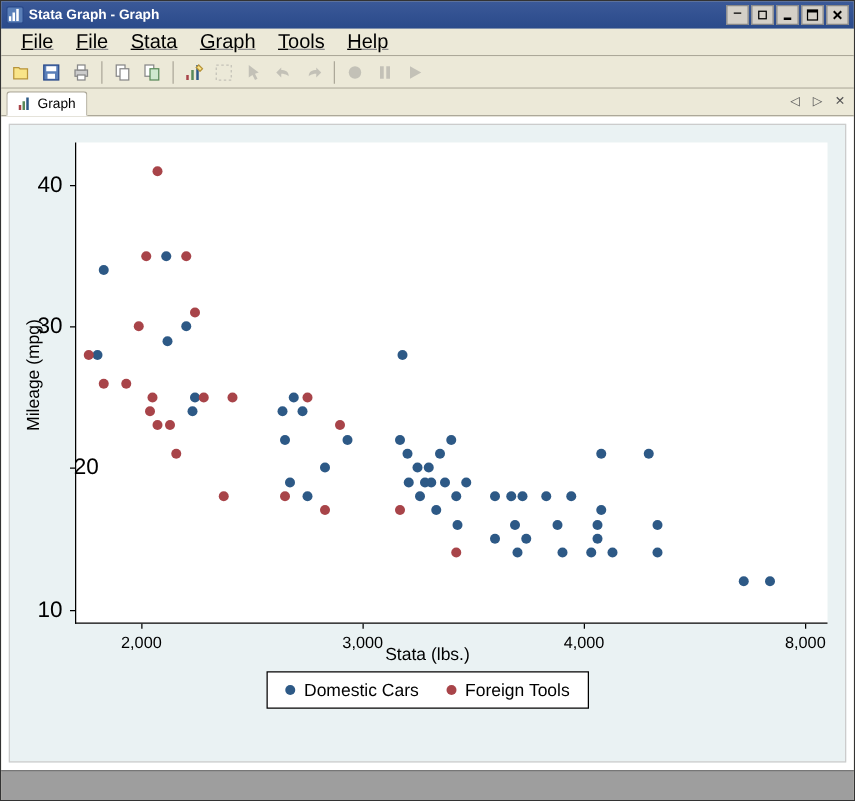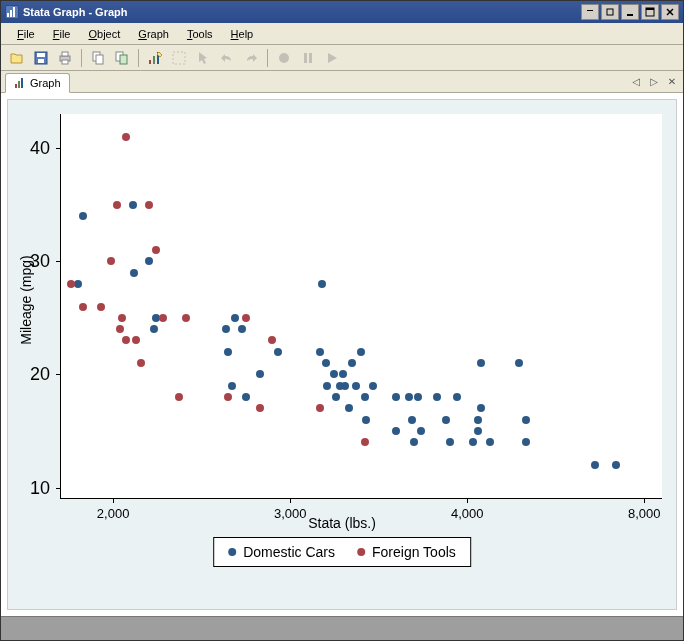--- a/index.html
+++ b/index.html
@@ -4,21 +4,21 @@
 <style>
   * { box-sizing: border-box; margin: 0; padding: 0; }
   body { font-family: Tahoma, Arial, sans-serif; font-size: 11px; background: #fff; }
   .window { width: 684px; height: 641px; border: 1px solid #333; background: #ece9d8; display: flex; flex-direction: column; }
   .titlebar { height: 22px; background: linear-gradient(to bottom, #3b5998, #2a4a8a); color: #fff; display: flex; align-items: center; padding: 0 4px; font-size: 11px; font-weight: bold; }
   .titlebar-icon { width: 14px; height: 14px; background: #5a7fb8; border: 1px solid #2a4a8a; border-radius: 2px; margin-right: 4px; display: flex; align-items: center; justify-content: center; font-size: 9px; }
   .titlebar-text { flex: 1; }
   .titlebar-controls { display: flex; gap: 2px; }
   .titlebar-btn { width: 18px; height: 16px; background: #d4d0c8; border: 1px solid #888; display: flex; align-items: center; justify-content: center; font-size: 10px; font-weight: bold; color: #000; cursor: pointer; }
   .menubar { height: 22px; background: #ece9d8; border-bottom: 1px solid #aca899; display: flex; align-items: center; padding: 0 8px; gap: 2px; }
-  .menu-item { padding: 2px 8px; cursor: pointer; text-decoration-color: #888; color: #000; font-size: 11px; }
+  .menu-item { padding: 2px 8px; cursor: pointer; text-decoration: underline; text-decoration-color: #888; color: #000; font-size: 16px; }
   .menu-item:first-letter { text-decoration: underline; }
   .toolbar { height: 26px; background: #ece9d8; border-bottom: 1px solid #aca899; display: flex; align-items: center; padding: 0 6px; gap: 4px; }
   .tool-btn { width: 20px; height: 20px; border: 1px solid transparent; display: flex; align-items: center; justify-content: center; cursor: pointer; border-radius: 2px; }
   .tool-sep { width: 1px; height: 18px; background: #aca899; margin: 0 2px; }
   .icon-svg { width: 16px; height: 16px; }
   .tab-row { height: 22px; background: #ece9d8; display: flex; align-items: flex-end; padding: 0 4px; position: relative; border-bottom: 1px solid #aca899; }
   .tab { height: 20px; border: 1px solid #aca899; border-bottom: 1px solid #fff; background: #fff; padding: 0 8px; display: flex; align-items: center; gap: 4px; font-size: 11px; border-radius: 3px 3px 0 0; margin-bottom: -1px; }
   .tab-right { position: absolute; right: 4px; top: 3px; display: flex; gap: 4px; }
   .tab-ctrl { width: 14px; height: 14px; display: flex; align-items: center; justify-content: center; font-size: 10px; color: #555; cursor: pointer; }
   .graph-area { flex: 1; background: #fff; padding: 6px; display: flex; flex-direction: column; }
@@ -80,21 +80,21 @@
             <line x1="2" y1="2" x2="8" y2="8" stroke="#000" stroke-width="1.5"></line>
             <line x1="8" y1="2" x2="2" y2="8" stroke="#000" stroke-width="1.5"></line>
           </svg>
         </div>
     </div>
   </div>
 
   <div class="menubar">
     <span class="menu-item">File</span>
     <span class="menu-item">File</span>
-    <span class="menu-item">Object</span>
+    <span class="menu-item">Stata</span>
     <span class="menu-item">Graph</span>
     <span class="menu-item">Tools</span>
     <span class="menu-item">Help</span>
   </div>
 
   <div class="toolbar">
     <div class="tool-btn">
         <svg class="icon-svg" viewBox="0 0 16 16">
           <path d="M2 4h4l1 1h6v8H2z" fill="#f9e488" stroke="#b8943a"></path>
         </svg>
@@ -191,21 +191,21 @@
   </div>
 
   <div class="graph-area">
     <div class="plot-container">
       <span class="y-axis-label" style="left:18px;top:200px">Mileage (mpg)</span>
       <div class="plot-inner" id="plot-inner">
         <div class="axis-line-x"></div>
         <div class="axis-line-y"></div>
       <span class="y-tick" style="top: 97.0588%;">10</span>
           <div class="y-tick-line" style="top: 97.0588%;"></div>
-          <span class="y-tick" style="top: 67.6471%;">20</span>
+          <span class="y-tick" style="top: 67.6471%; margin-left: 29px;">20</span>
           <div class="y-tick-line" style="top: 67.6471%;"></div>
           <span class="y-tick" style="top: 38.2353%;">30</span>
           <div class="y-tick-line" style="top: 38.2353%;"></div>
           <span class="y-tick" style="top: 8.82353%;">40</span>
           <div class="y-tick-line" style="top: 8.82353%;"></div>
           <span class="x-tick" style="left: 8.82353%;">2,000</span>
           <div class="x-tick-line" style="left: 8.82353%;"></div>
           <span class="x-tick" style="left: 38.2353%;">3,000</span>
           <div class="x-tick-line" style="left: 38.2353%;"></div>
           <span class="x-tick" style="left: 67.6471%;">4,000</span>

